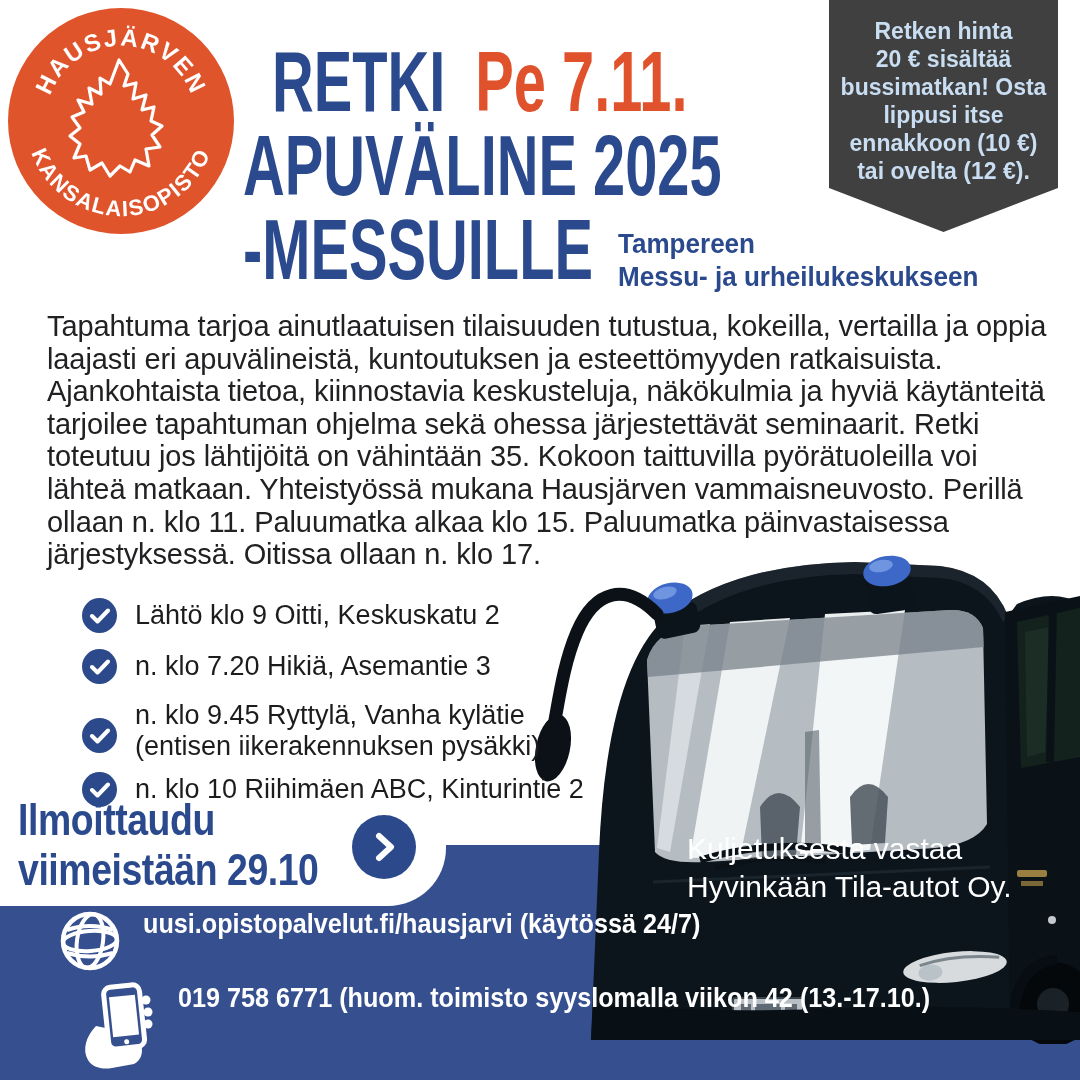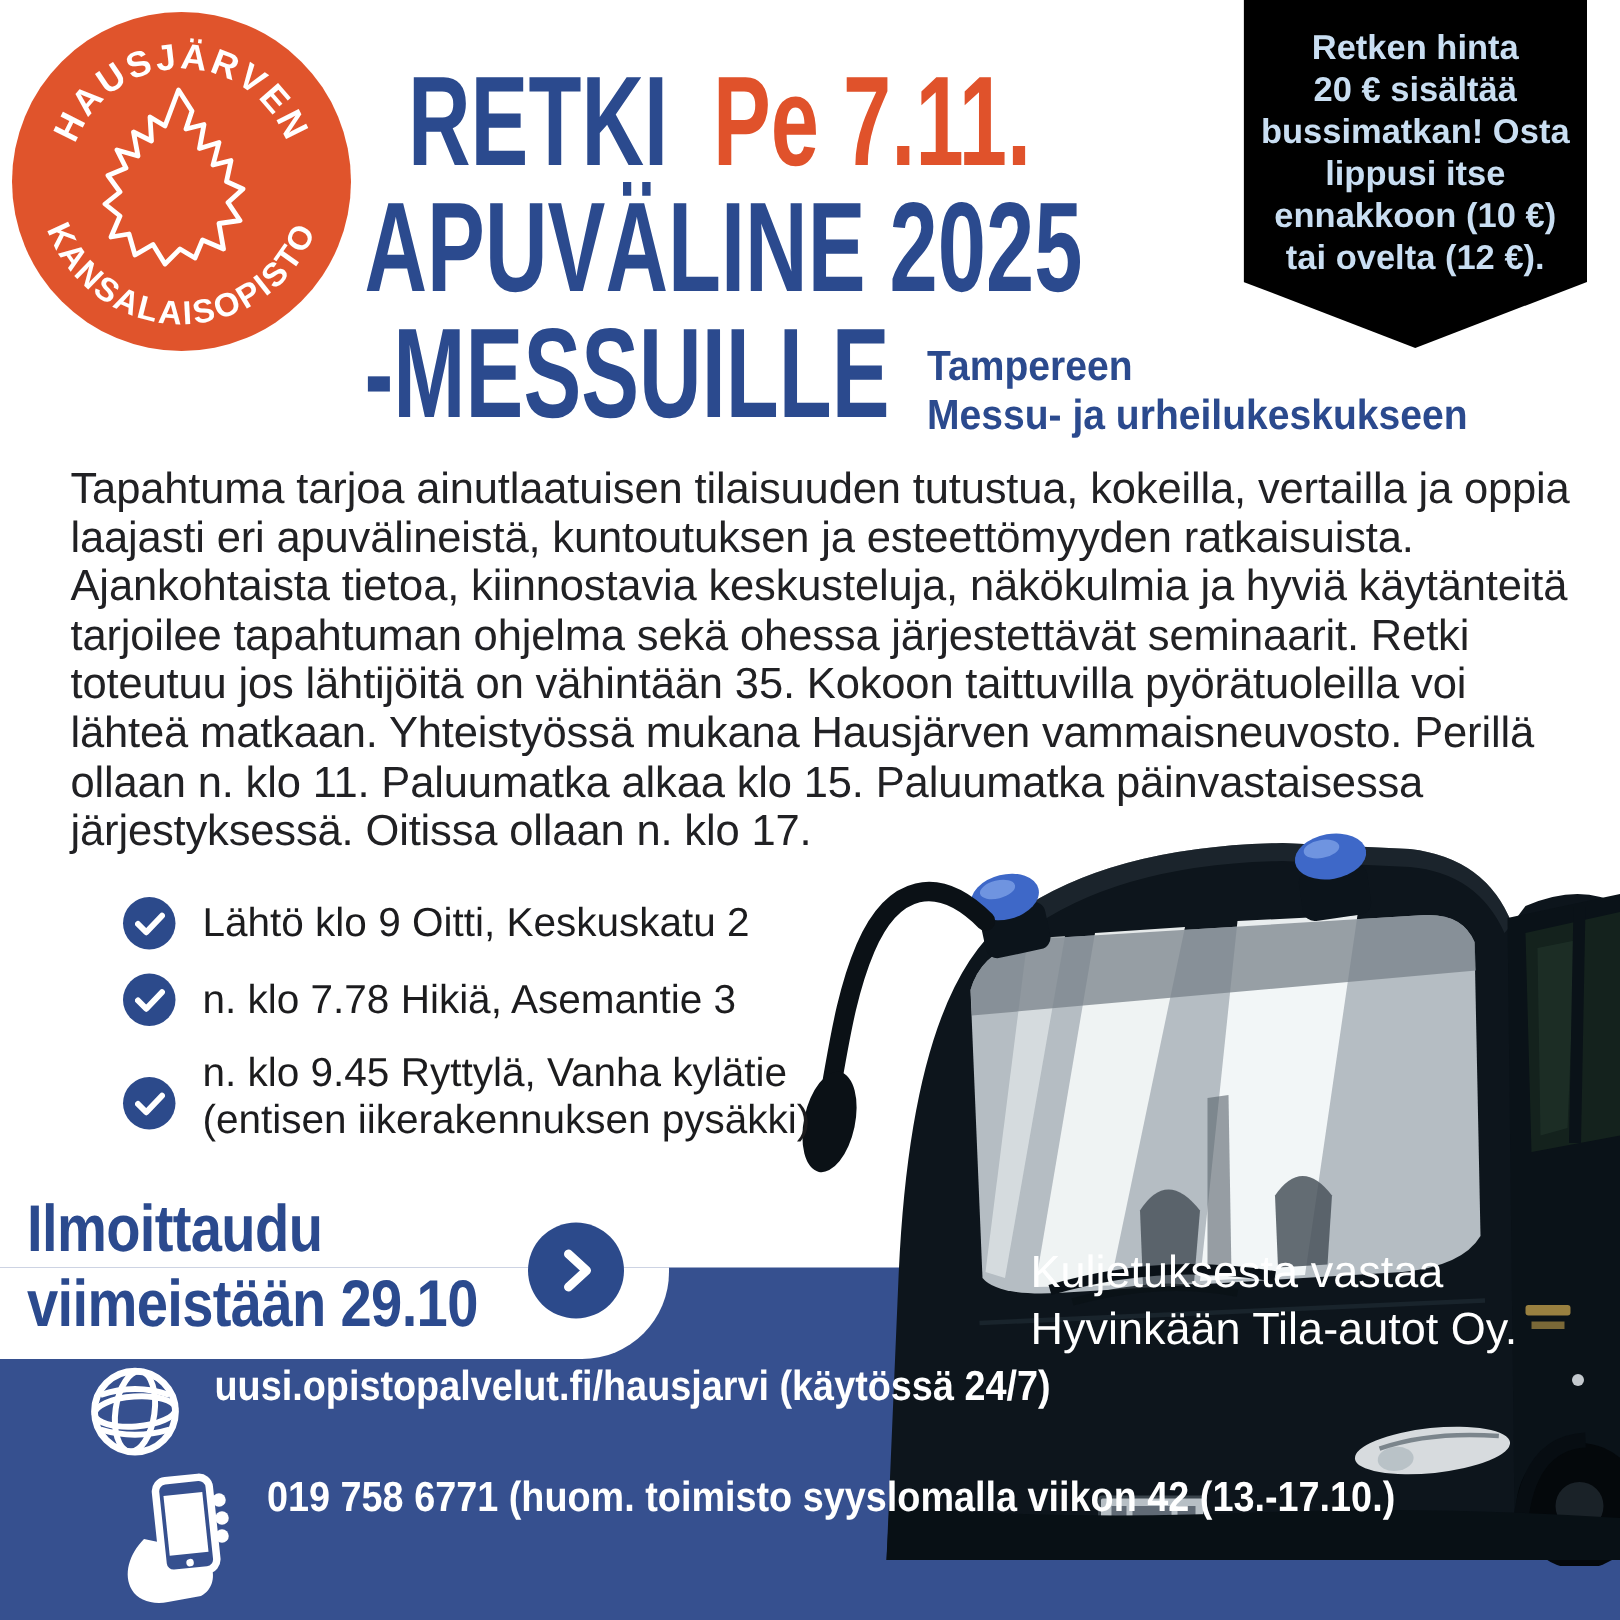--- a/index.html
+++ b/index.html
@@ -23,21 +23,21 @@
   .t-date{color:#E0522B;margin-left:44px;}
   .subtitle{
     position:absolute;left:618px;top:227px;font-size:28px;font-weight:700;
     color:#2B4A8E;line-height:33px;transform:scaleX(0.93);transform-origin:left top;
     z-index:4;
   }
 
   
   .ribbon{
     position:absolute;left:829px;top:0;width:229px;height:232px;z-index:5;
-    background:#000000;color:#C9DEF2;text-align:center;
+    background:#404040;color:#C9DEF2;text-align:center;
     font-size:23px;font-weight:700;line-height:28px;padding-top:17px;
     box-sizing:border-box;
     clip-path:polygon(0 0,100% 0,100% 81%,50% 100%,0 81%);
   }
 
   
   .descr{
     position:absolute;left:47px;top:310px;width:1002px;z-index:4;
     font-size:29px;line-height:32.6px;color:#212124;letter-spacing:-0.1px;
   }
@@ -130,30 +130,38 @@
         </svg>
     </span>
     <span class="stop-text pre">Lähtö klo 9 Oitti, Keskuskatu 2</span>
   </div>
   <div class="stop-row">
     <span class="chk">
       <svg width="20" height="16" viewBox="0 0 20 16">
           <path d="M2 8 L7.5 13.5 L18 2.5" fill="none" stroke="#ffffff" stroke-width="4" stroke-linecap="round" stroke-linejoin="round"></path>
         </svg>
     </span>
-    <span class="stop-text pre">n. klo 7.78 Hikiä, Asemantie 3</span>
+    <span class="stop-text pre">n. klo 7.20 Hikiä, Asemantie 3</span>
   </div>
   <div class="stop-row two">
     <span class="chk">
       <svg width="20" height="16" viewBox="0 0 20 16">
           <path d="M2 8 L7.5 13.5 L18 2.5" fill="none" stroke="#ffffff" stroke-width="4" stroke-linecap="round" stroke-linejoin="round"></path>
         </svg>
     </span>
     <span class="stop-text pre">n. klo 9.45 Ryttylä, Vanha kylätie
 (entisen iikerakennuksen pysäkki)</span>
+  </div>
+  <div class="stop-row">
+    <span class="chk">
+      <svg width="20" height="16" viewBox="0 0 20 16">
+          <path d="M2 8 L7.5 13.5 L18 2.5" fill="none" stroke="#ffffff" stroke-width="4" stroke-linecap="round" stroke-linejoin="round"></path>
+        </svg>
+    </span>
+    <span class="stop-text pre">n. klo 10 Riihimäen ABC, Kinturintie 2</span>
   </div>
 </div>
 
 <div class="signup pre">Ilmoittaudu
 viimeistään 29.10</div>
 <div class="arrow-circle">
   <svg width="30" height="34" viewBox="0 0 30 34">
       <path d="M10 6 L22 17 L10 28" fill="none" stroke="#ffffff" stroke-width="6" stroke-linecap="round" stroke-linejoin="round"></path>
     </svg>
 </div>

